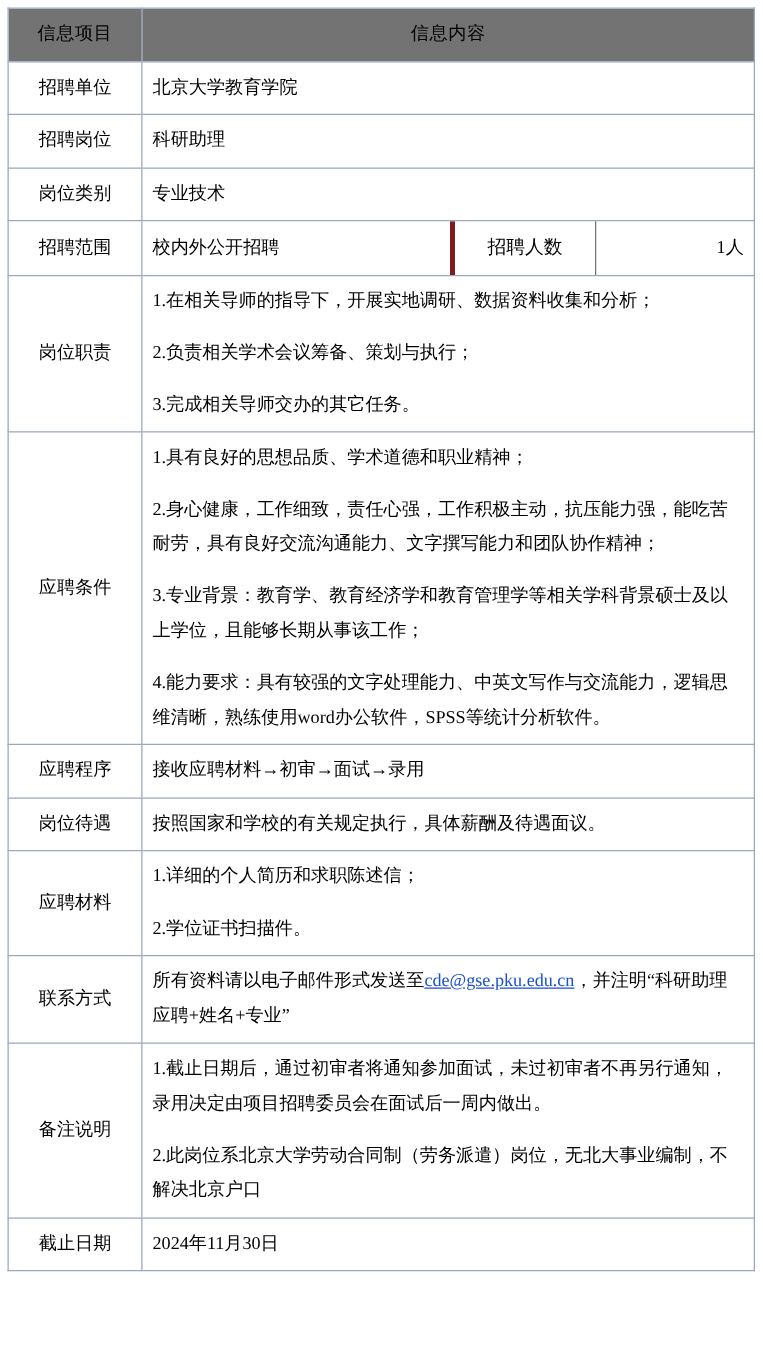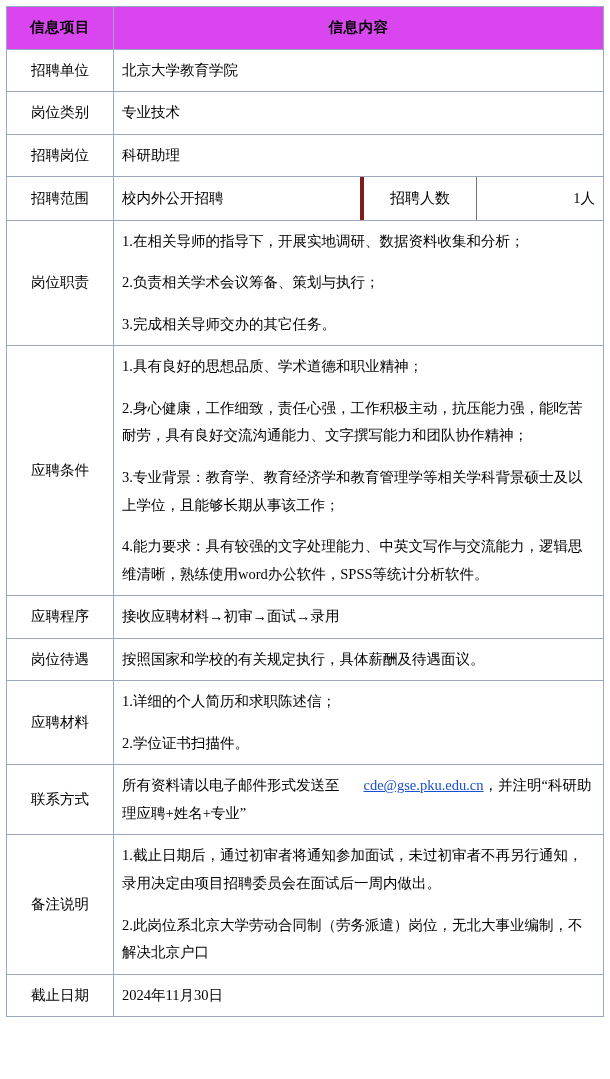--- a/index.html
+++ b/index.html
@@ -23,23 +23,23 @@
     table-layout: fixed;
   }
   table.info-table td, table.info-table th {
     border: 1px solid #9aa7bd;
     vertical-align: middle;
     padding: 7px 8px;
     font-size: 14.5px;
     line-height: 1.9;
   }
   thead th {
-    background: #d946ef;
+    background: #737373;
     text-align: center;
-    font-weight: bold;
+    font-weight: normal;
     font-size: 15px;
     padding: 8px 6px;
     letter-spacing: 0.5px;
   }
   td.label {
     text-align: center;
     width: 90px;
     font-size: 14.5px;
     padding: 7px 4px;
     white-space: nowrap;
@@ -58,21 +58,20 @@
     width: 96px;
     white-space: nowrap;
   }
   .sub-value {
     text-align: right;
     width: 110px;
   }
   .link-text {
     color: #1a4fd0;
     text-decoration: underline;
-    margin-left: 24px;
   }
   .multi p {
     margin: 0;
   }
   .multi p + p {
     margin-top: 16px;
   }
   .para-block {
     line-height: 2.0;
   }
@@ -89,27 +88,27 @@
       </tr>
     </thead>
     <tbody>
 
       <tr>
         <td class="label">招聘单位</td>
         <td class="value">北京大学教育学院</td>
       </tr>
 
       <tr>
-        <td class="label">岗位类别</td>
-        <td class="value">专业技术</td>
+        <td class="label">招聘岗位</td>
+        <td class="value">科研助理</td>
       </tr>
 
       <tr>
-        <td class="label">招聘岗位</td>
-        <td class="value">科研助理</td>
+        <td class="label">岗位类别</td>
+        <td class="value">专业技术</td>
       </tr>
 
       <tr>
         <td class="label">招聘范围</td>
         <td class="value" style="padding:0;">
           <table style="border-collapse:collapse;width:100%;table-layout:fixed;">
             <tbody>
                 <tr>
               <td style="border:none;border-right:4px solid #7f1d1d;padding:7px 8px;font-size:14.5px;">校内外公开招聘</td>
               <td class="sub-label" style="border:none;border-right:1px solid #737373;padding:7px 8px;font-size:15px;">招聘人数</td>

